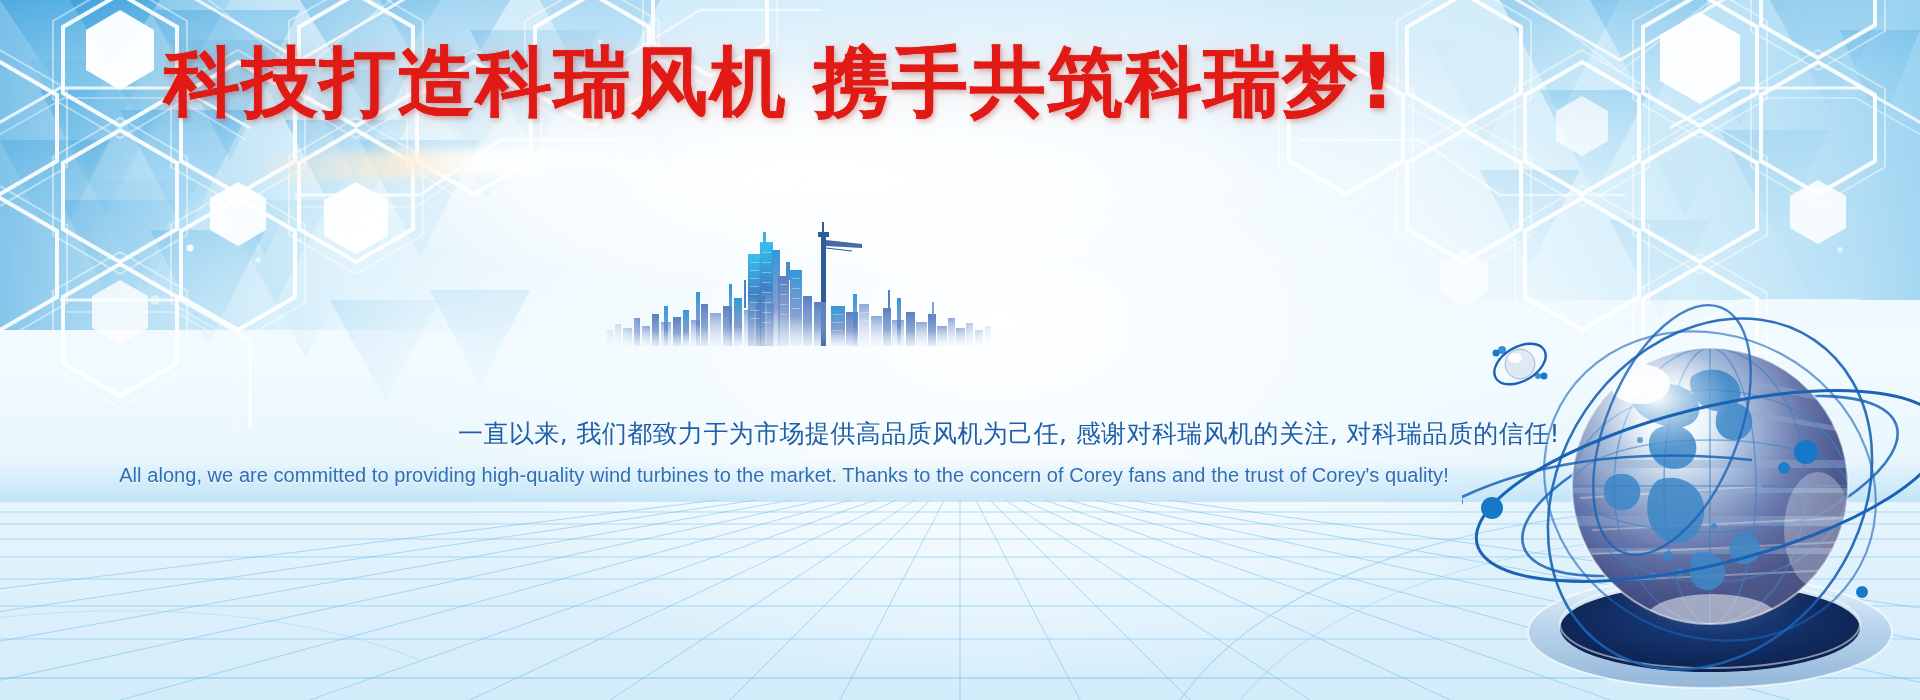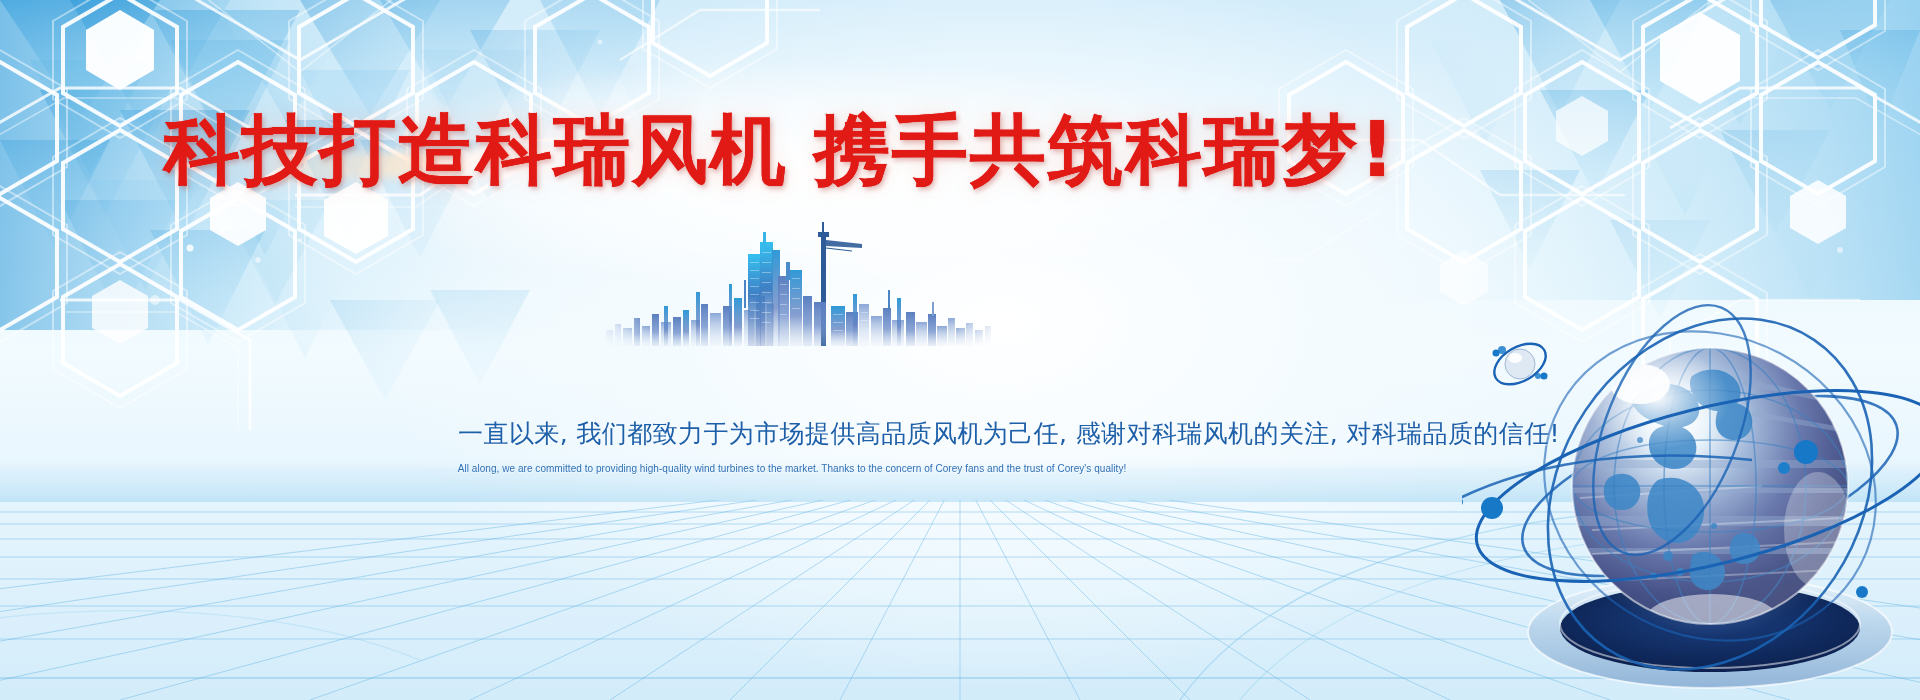--- a/index.html
+++ b/index.html
@@ -33,21 +33,21 @@
     filter:blur(4px);transform:rotate(-1.5deg);pointer-events:none;
   }
 
   
   .content{
     position:absolute;left:0;top:0;width:1560px;height:700px;
     display:flex;flex-direction:column;align-items:center;
     z-index:40;
   }
   .headline{
-    margin-top:112px;
+    margin-top:44px;
     font-family:"DejaVu Sans","Liberation Sans",sans-serif;
     font-weight:bold;
     font-size:76px;
     line-height:1;
     letter-spacing:2px;
     color:#e21a16;
     white-space:nowrap;
     text-shadow:
       0 0 1px rgba(226,26,22,.6),
       2px 3px 5px rgba(150,20,15,.28),
@@ -60,23 +60,23 @@
 
   .sub-cn{
     position:absolute;top:418px;left:0;width:1560px;text-align:right;
     font-family:"DejaVu Sans","Liberation Sans",sans-serif;
     font-size:25px;font-weight:500;line-height:1.25;
     color:#1d5fa8;
     letter-spacing:.4px;white-space:nowrap;
     text-shadow:0 1px 2px rgba(255,255,255,.85);
   }
   .sub-en{
-    position:absolute;top:462px;left:12px;width:1560px;text-align:center;
+    position:absolute;top:462px;left:4px;width:1560px;text-align:center;
     font-family:"Liberation Sans","DejaVu Sans",sans-serif;
-    font-size:10px;font-weight:400;line-height:1.3;
+    font-size:20px;font-weight:400;line-height:1.3;
     color:#2f6fb5;letter-spacing:.05px;white-space:nowrap;
     text-shadow:0 1px 1px rgba(255,255,255,.8);
   }
 
   
   .city{
     position:absolute;left:600px;top:218px;width:400px;height:128px;
     z-index:25;pointer-events:none;
   }
   .city svg{display:block;width:100%;height:100%;}

